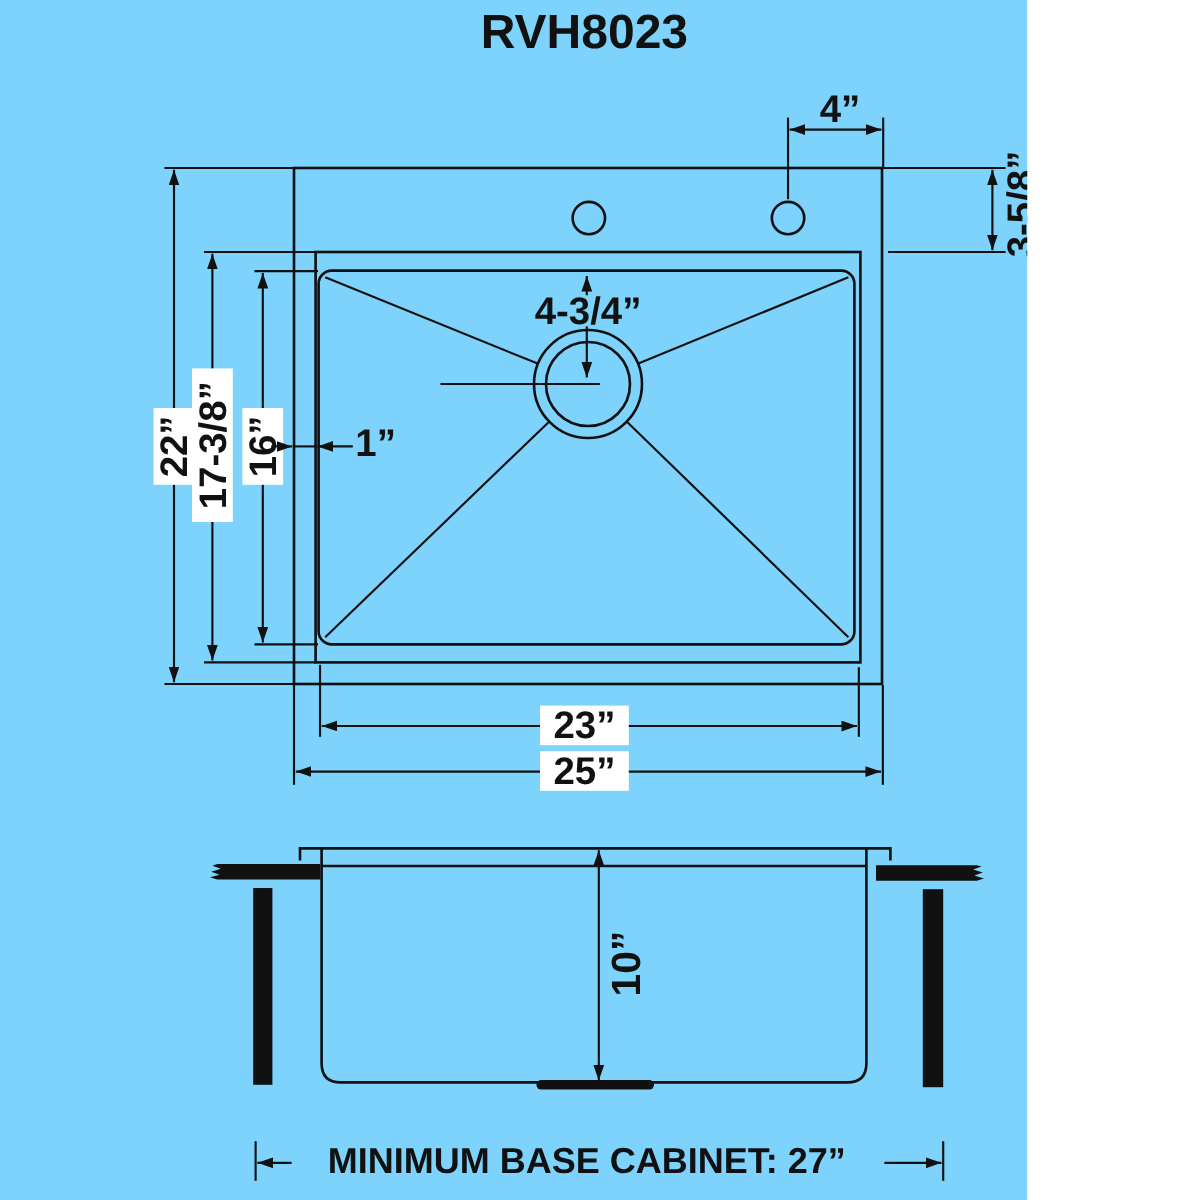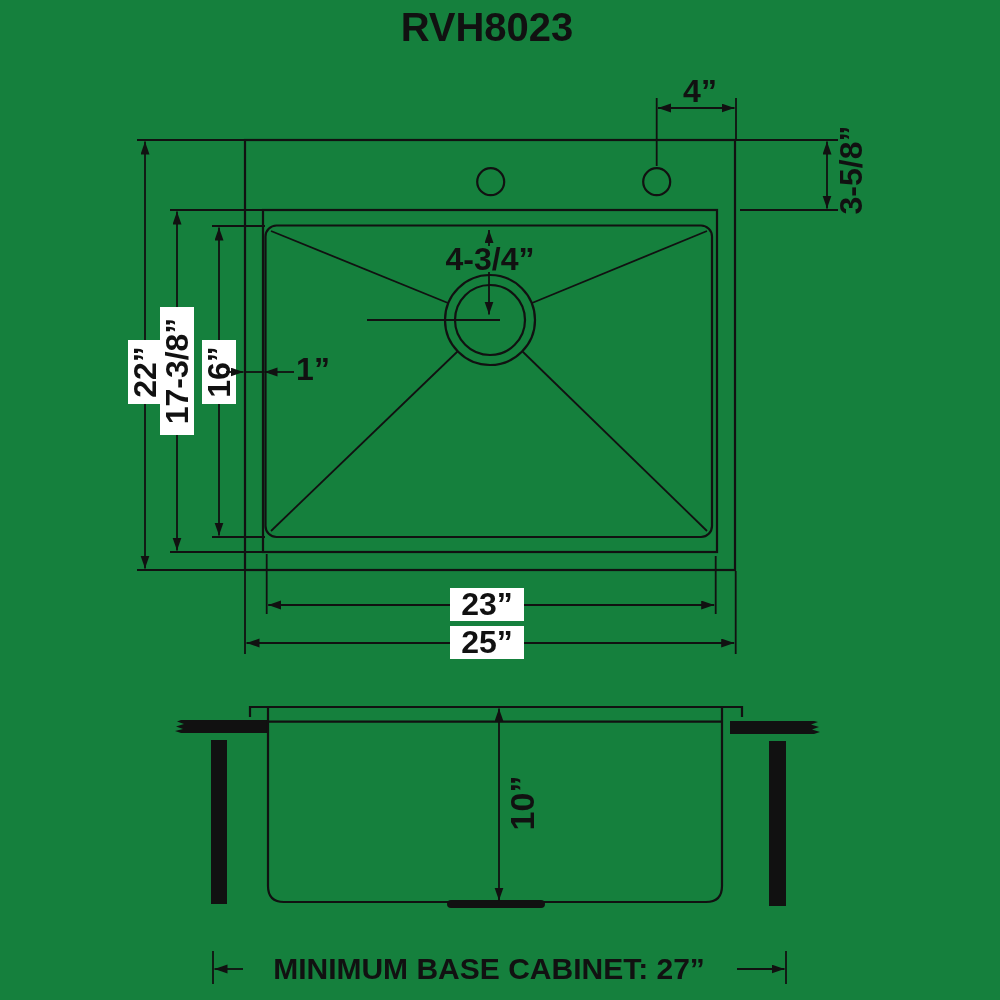--- a/index.html
+++ b/index.html
@@ -1,16 +1,16 @@
 <!DOCTYPE html>
 <html><head>
 <meta charset="utf-8">
 <style>
   html,body{margin:0;padding:0;background:#fff;}
-  .page{width:1000px;height:1000px;position:relative;background:#15803d;overflow:hidden;}
+  .page{width:856px;height:1000px;position:relative;background:#7dd3fc;overflow:hidden;}
   svg{display:block;}
   text{font-family:"Liberation Sans","DejaVu Sans",sans-serif;font-weight:bold;fill:#111;}
   .obj{stroke:#111;stroke-width:2.2;fill:none;}
   .thin{stroke:#111;stroke-width:1.8;fill:none;}
   .solid{fill:#111;stroke:none;}
   .mask{fill:#fff;stroke:none;}
   .lbl{font-size:30px;}
   .lbl-md{font-size:32px;}
   .lbl-lg{font-size:34px;}
   .title{font-size:40px;}

